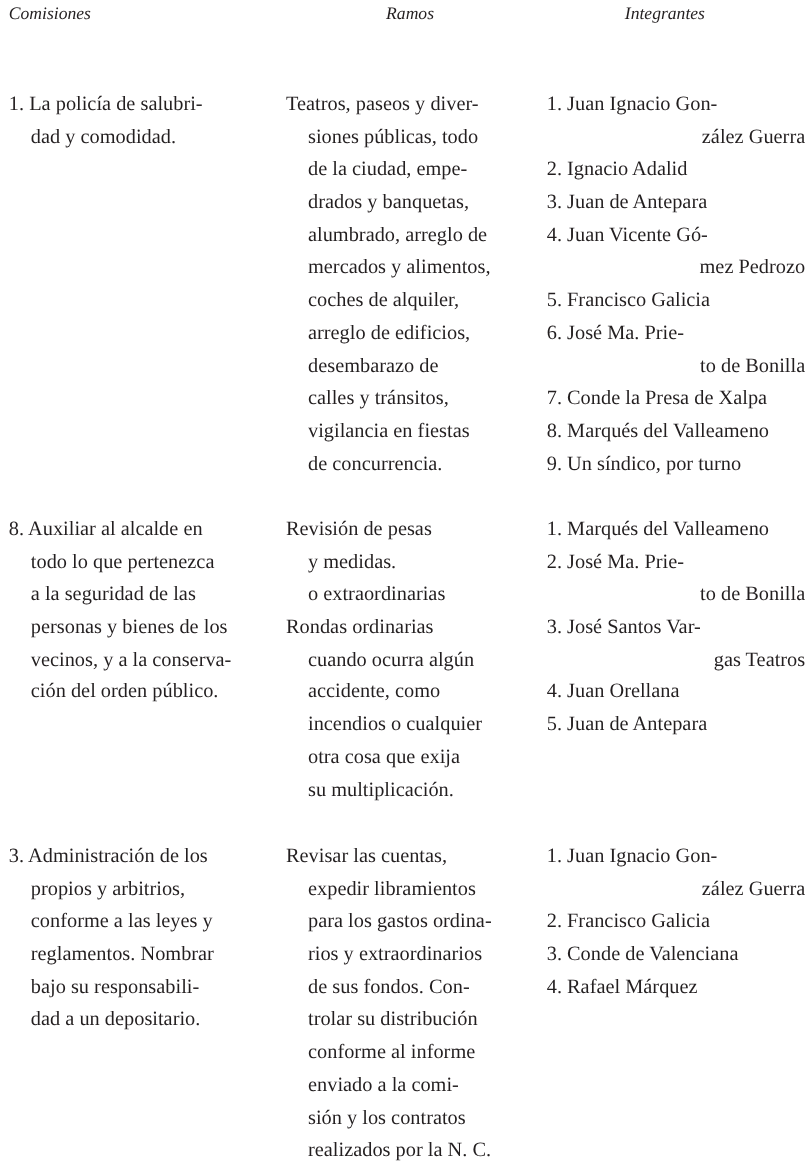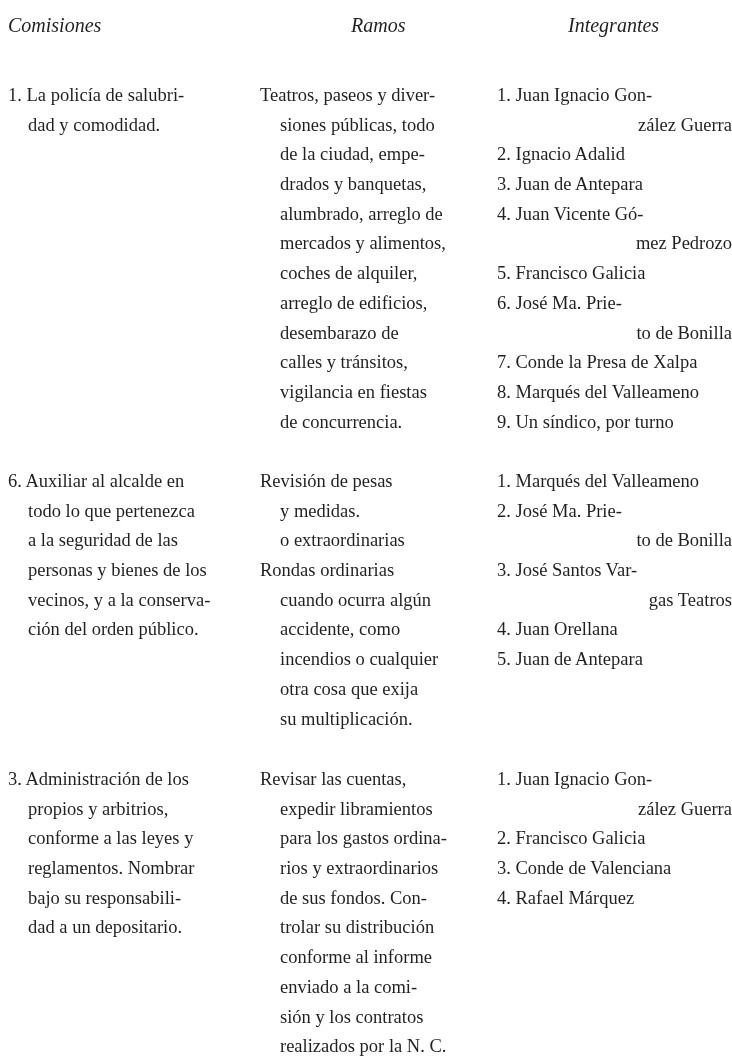--- a/index.html
+++ b/index.html
@@ -3,21 +3,21 @@
 <meta charset="utf-8">
 <style>
   html, body { margin:0; padding:0; background:#ffffff; }
   body {
     width:732px; height:1056px; position:relative; overflow:hidden;
     font-family:"Liberation Serif", "DejaVu Serif", serif;
     color:#231f20;
     font-size:18.5px;
   }
   .hdr {
-    position:absolute; top:12px; font-style:italic; font-size:20px;
+    position:absolute; top:0; font-style:italic; font-size:16px;
     line-height:26px;
   }
   .hdr.c1 { left:8px; }
   .hdr.c2 { left:337px;margin-left:14px; }
   .hdr.c3 { left:568px; }
   .row { position:absolute; left:0; width:732px; }
   .col { position:absolute; top:12px; }
   .col.c1 { left:8px; width:240px; }
   .col.c2 { left:260px; width:230px; }
   .col.c3 { left:497px; width:235px; }
@@ -65,21 +65,21 @@
     <div class="ln">6. José Ma. Prie-</div>
     <div class="ln ind3">to de Bonilla</div>
     <div class="ln">7. Conde la Presa de Xalpa</div>
     <div class="ln">8. Marqués del Valleameno</div>
     <div class="ln">9. Un síndico, por turno</div>
   </div>
 </div>
 
 <div class="row" style="top:455px;">
   <div class="col c1">
-    <div class="ln">6. Auxiliar al alcalde en</div>
+    <div class="ln">8. Auxiliar al alcalde en</div>
     <div class="ln ind1">todo lo que pertenezca</div>
     <div class="ln ind1">a la seguridad de las</div>
     <div class="ln ind1">personas y bienes de los</div>
     <div class="ln ind1">vecinos, y a la conserva-</div>
     <div class="ln ind1">ción del orden público.</div>
   </div>
   <div class="col c2">
     <div class="ln">Revisión de pesas</div>
     <div class="ln ind2">y medidas.</div>
     <div class="ln ind2">o extraordinarias</div>

